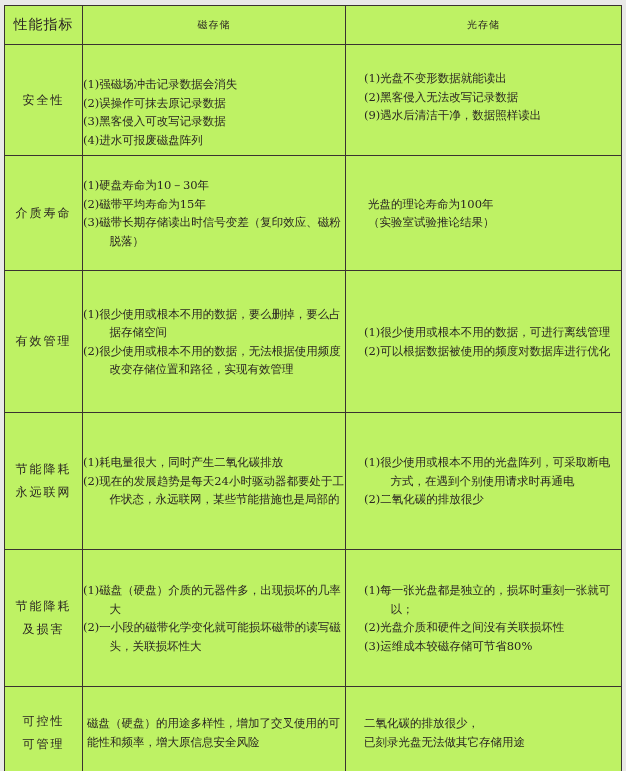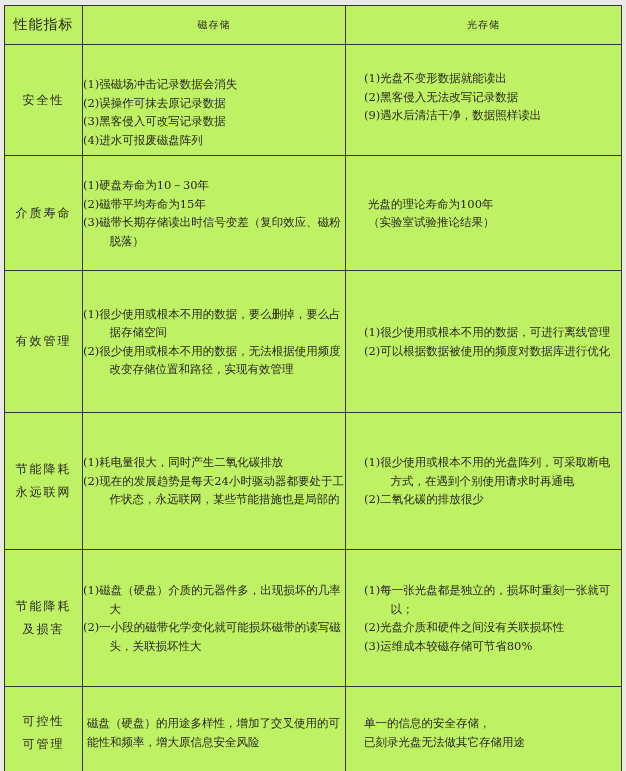--- a/index.html
+++ b/index.html
@@ -145,18 +145,18 @@
 
   <tr style="height:92px">
     <td class="metric">
       <span class="plain">可控性</span>
       <span class="plain">可管理</span>
     </td>
     <td class="cell" style="padding-left:4px">
       <span class="plain">磁盘（硬盘）的用途多样性，增加了交叉使用的可能性和频率，增大原信息安全风险</span>
     </td>
     <td class="cell right" style="padding-left:18px">
-      <span class="plain">单一的信息的安全存储，</span>
+      <span class="plain">二氧化碳的排放很少，</span>
       <span class="plain">已刻录光盘无法做其它存储用途</span>
     </td>
   </tr>
 </tbody>
   </table>
 
 </body></html>

